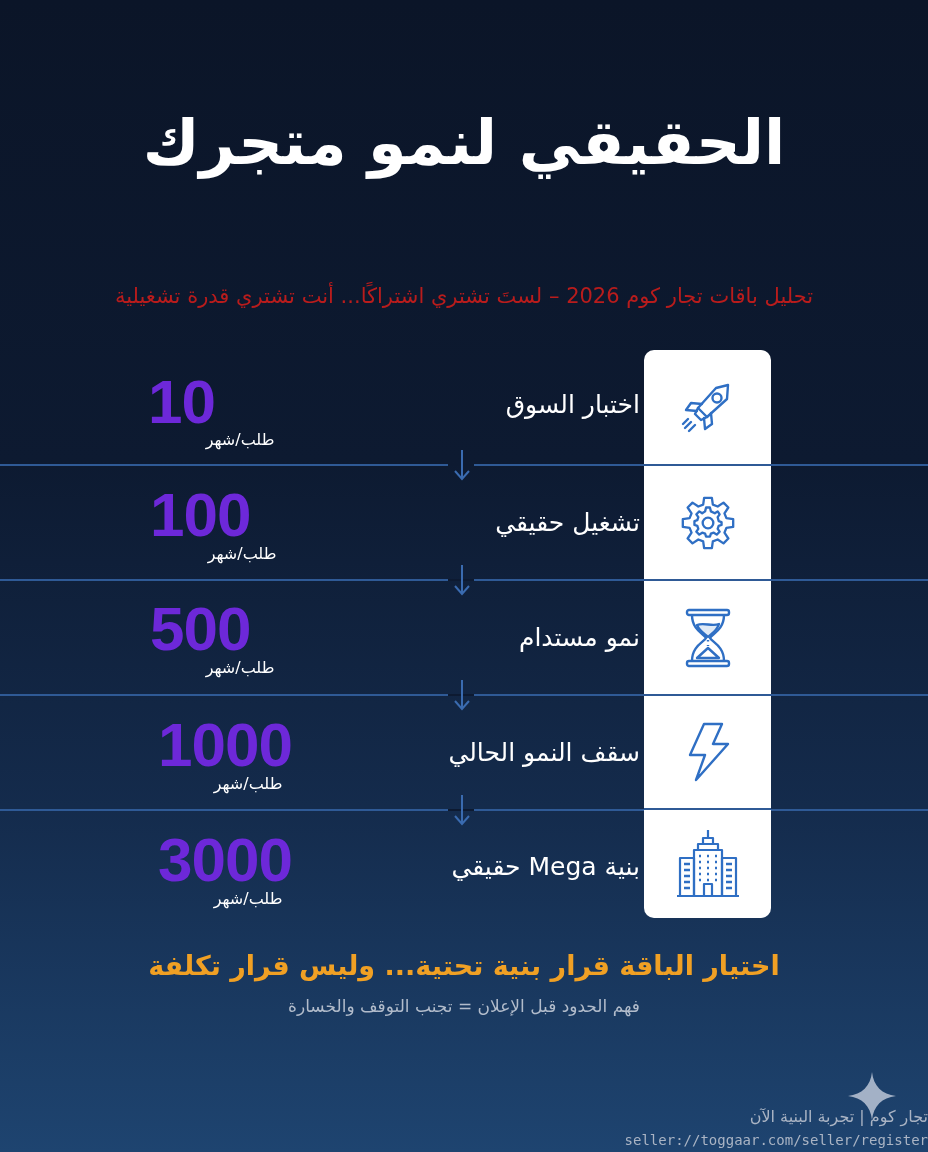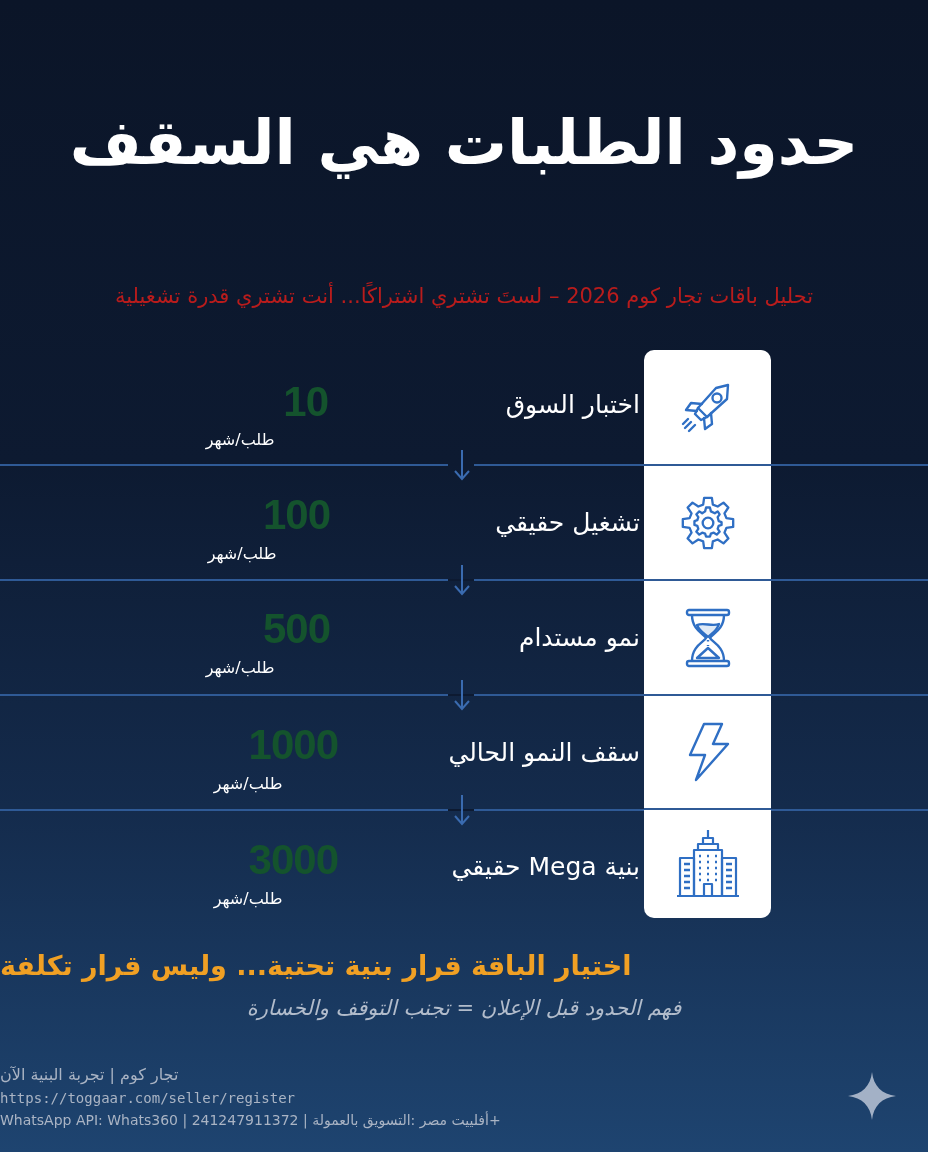--- a/index.html
+++ b/index.html
@@ -37,51 +37,51 @@
   .card .cell {
     position: absolute; left: 0; width: 127px; display: flex;
     align-items: center; justify-content: center;
   }
   .card .sep { position: absolute; left: 0; width: 127px; height: 2px; background: #2f5a96; }
   .row-label {
     position: absolute; right: 288px; direction: rtl;
     font-size: 25px; color: #ffffff; white-space: nowrap;
   }
   .row-value {
-    position: absolute; width: 180px; text-align: right;
+    position: absolute; width: 180px; text-align: left;
     font-family: "Liberation Sans", sans-serif; font-weight: bold;
-    font-size: 42px; color: #14532d; line-height: 62px; letter-spacing: -1px;
+    font-size: 62px; color: #6d28d9; line-height: 62px; letter-spacing: -1px;
   }
   .row-unit {
     position: absolute; width: 180px; text-align: center; direction: rtl;
     font-size: 16px; color: #ffffff;
   }
   .tagline {
     position: absolute; left: 0; right: 0; top: 950px;
-    text-align: left; direction: rtl;
+    text-align: center; direction: rtl;
     font-size: 27px; font-weight: bold; color: #f0a024;
   }
   .tagline-sub {
     position: absolute; left: 0; right: 0; top: 996px;
     text-align: center; direction: rtl;
-    font-size: 21px; color: #b2bccb; font-style: italic;
+    font-size: 17px; color: #b2bccb;
   }
   .footer-line {
-    position: absolute; left: 0; right: 0; text-align: left; color: #aab4c4;
+    position: absolute; left: 0; right: 0; text-align: right; color: #aab4c4; margin-top: 42px;
   }
   .footer-1 { top: 1065px; font-size: 16px; direction: rtl; }
   .footer-2 { top: 1090px; font-size: 14px; font-family: "DejaVu Sans Mono", monospace; }
   .footer-3 { top: 1112px; font-size: 14px; }
   .sparkle { position: absolute; left: 848px; top: 1072px; width: 48px; height: 48px; }
 </style>
 </head>
 <body>
 
 <div class="title">
-  <div>حدود الطلبات هي السقف</div>
+  <div>الحقيقي لنمو متجرك</div>
 </div>
 <div class="subtitle">تحليل باقات تجار كوم 2026 – لستَ تشتري اشتراكًا... أنت تشتري قدرة تشغيلية</div>
 
 <div class="divider" style="top:464px">
     <div class="gap"></div>
   </div>
 <div class="divider" style="top:579px">
     <div class="gap"></div>
   </div>
 <div class="divider" style="top:694px">
@@ -182,18 +182,18 @@
 <div>
   <div class="row-label" style="top:852px">بنية Mega حقيقي</div>
   <div class="row-value" style="left:158px;top:829px">3000</div>
   <div class="row-unit" style="left:158px;top:889px">طلب/شهر</div>
 </div>
 
 <div class="tagline">اختيار الباقة قرار بنية تحتية... وليس قرار تكلفة</div>
 <div class="tagline-sub">فهم الحدود قبل الإعلان = تجنب التوقف والخسارة</div>
 
 <div class="footer-line footer-1">تجار كوم | تجربة البنية الآن</div>
-<div class="footer-line footer-2">https://toggaar.com/seller/register</div>
+<div class="footer-line footer-2">seller://toggaar.com/seller/register</div>
 <div class="footer-line footer-3">WhatsApp API: Whats360 | أفلييت مصر :التسويق بالعمولة | 241247911372+</div>
 
 <svg class="sparkle" viewBox="0 0 48 48">
   <path d="M24 0 C25.5 14 34 22.5 48 24 C34 25.5 25.5 34 24 48 C22.5 34 14 25.5 0 24 C14 22.5 22.5 14 24 0 Z" fill="#a3b1c6"></path>
 </svg>
 
 </body></html>

